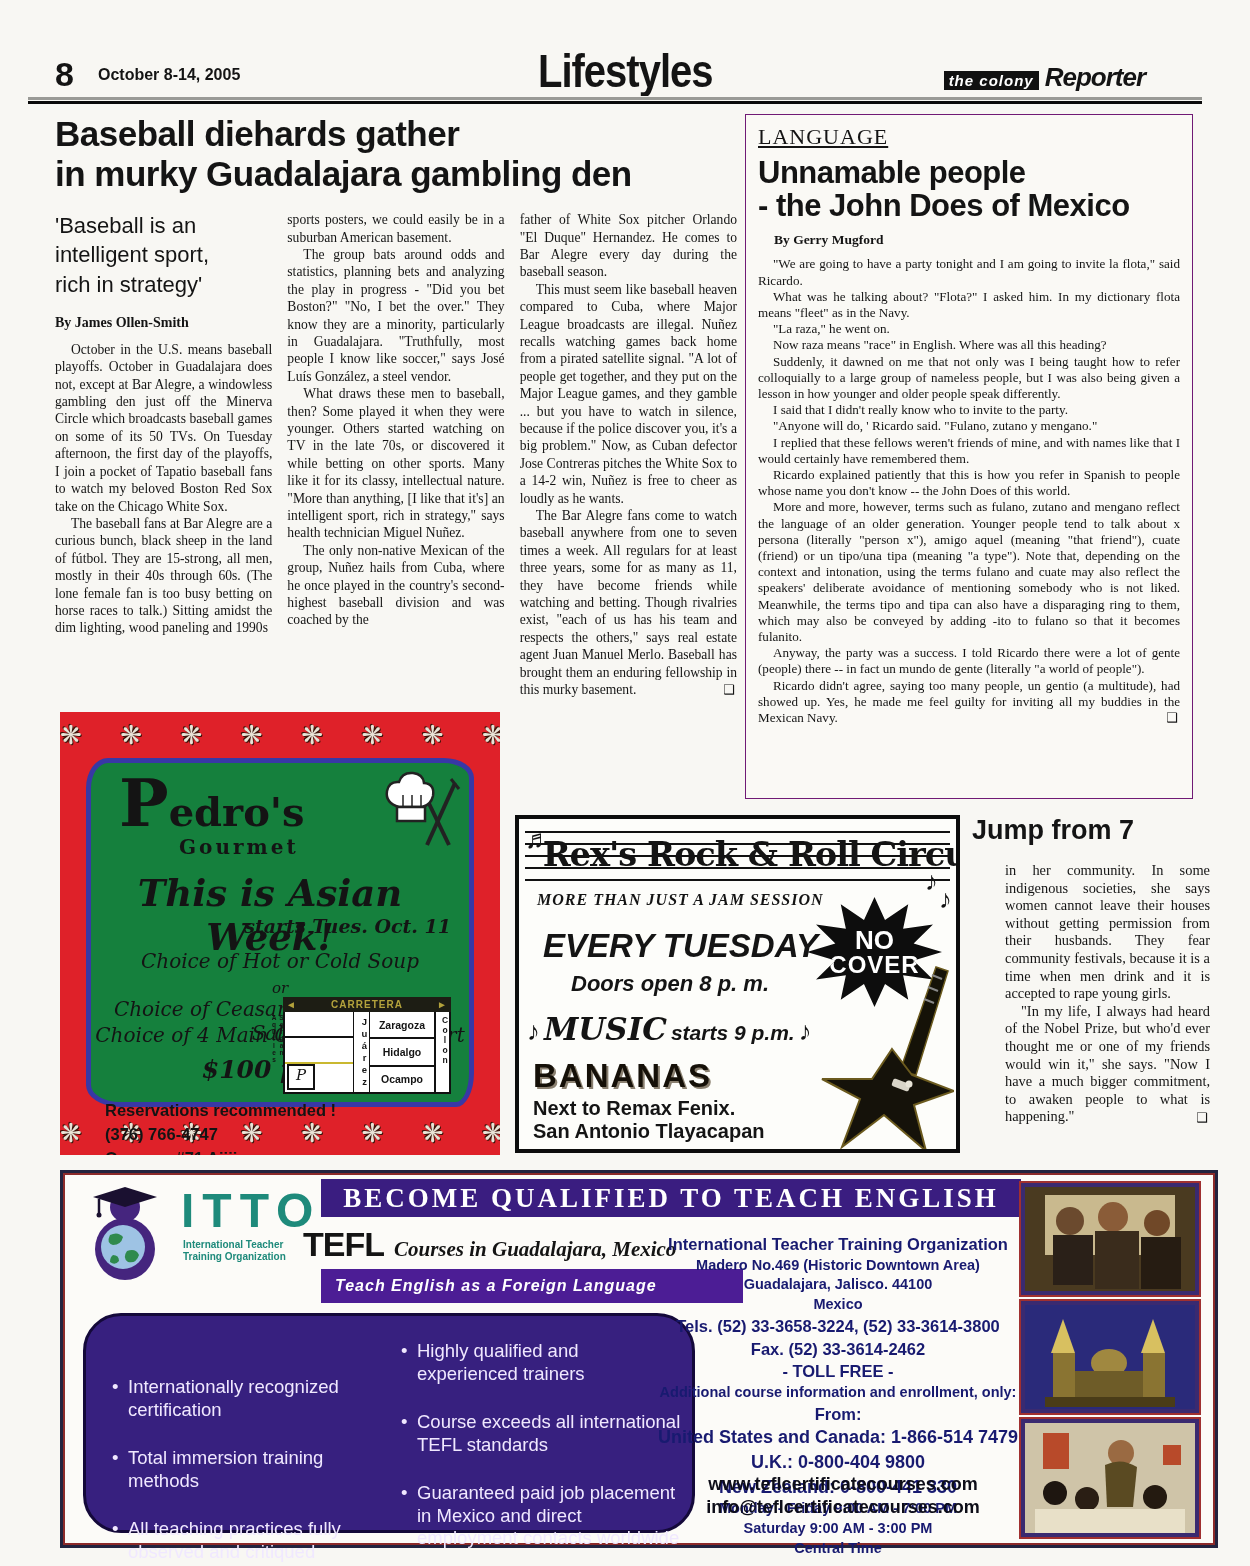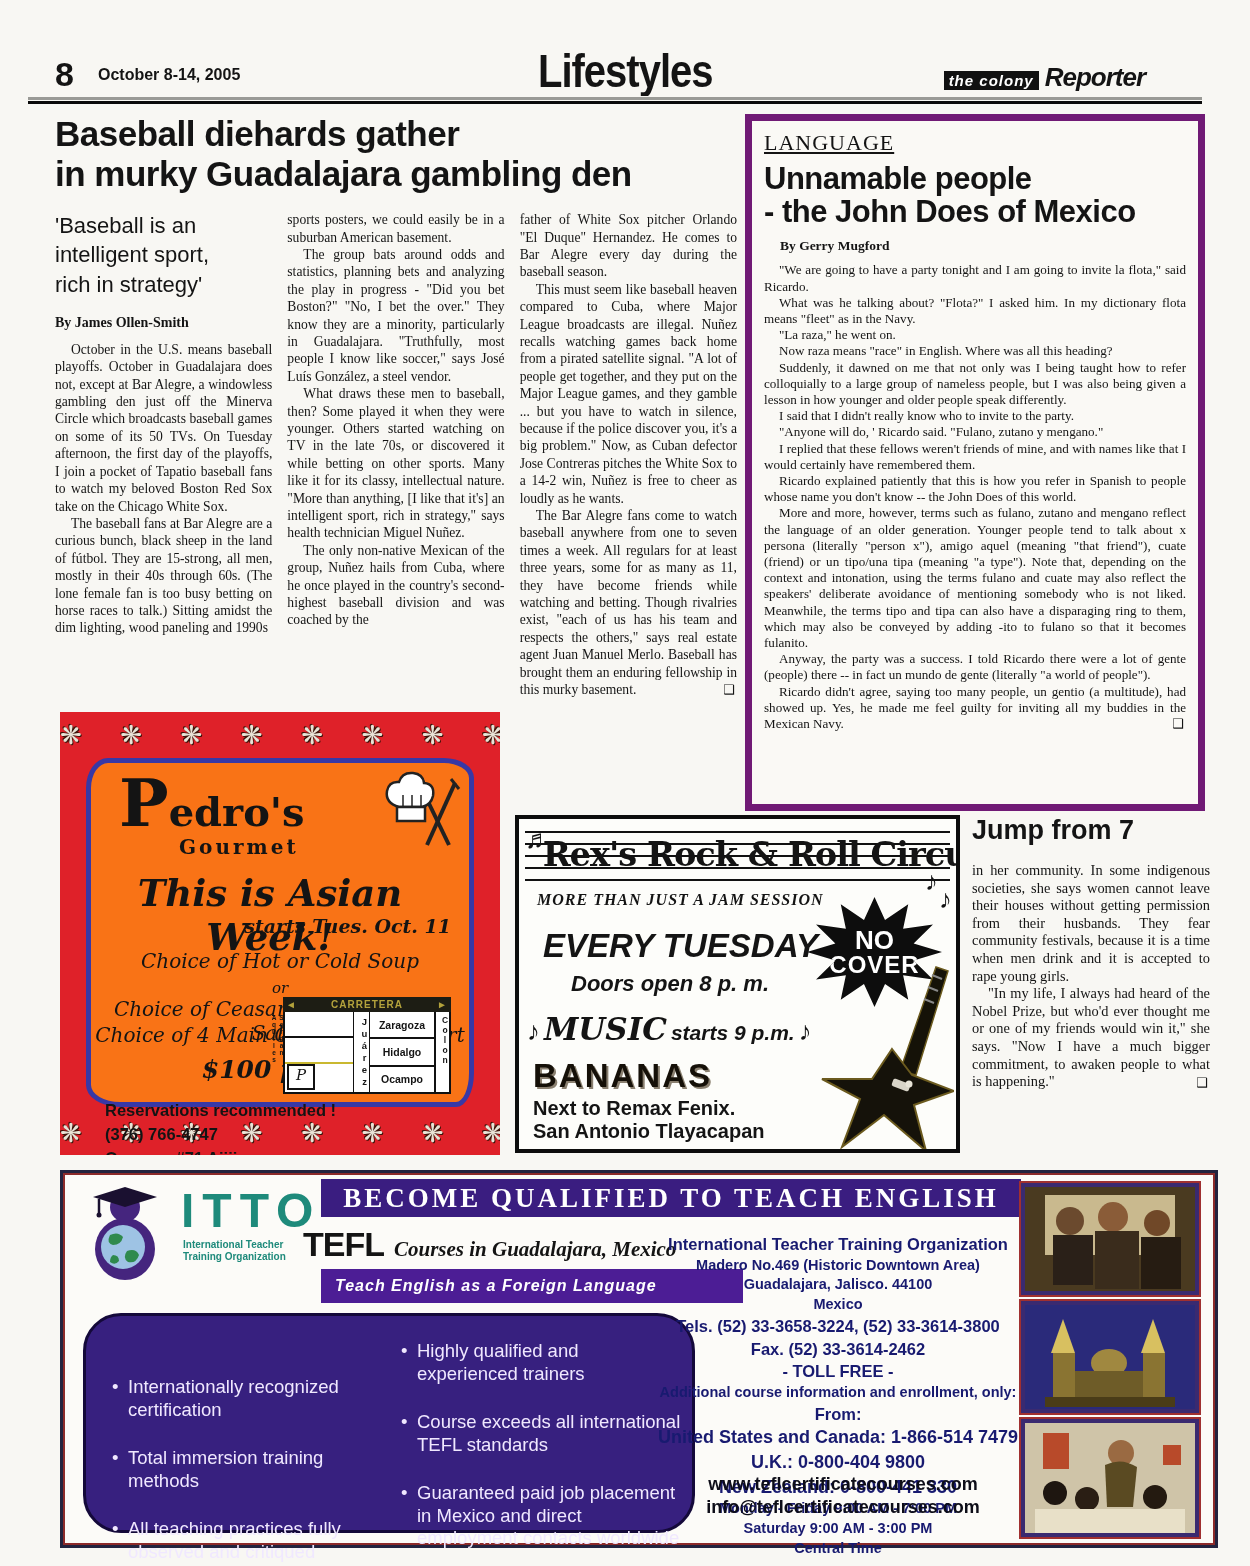--- a/index.html
+++ b/index.html
@@ -27,38 +27,38 @@
     font-size:35px; line-height:1.13; letter-spacing:-0.5px; }
   .cols { display:flex; gap:15px; }
   .col { width:218px; }
   .pullquote { font-family:"Liberation Sans",sans-serif; font-size:22px; line-height:1.33; }
   .byline { font-weight:bold; font-size:14px; margin:16px 0 10px; }
   .bodytext p { margin:0; font-size:13.6px; line-height:17.4px; text-align:justify; text-indent:16px; }
   .bodytext p.cont { text-indent:0; }
   .endmark { position:absolute; right:2px; bottom:0; font-size:13px; }
 
   
-  .lang-box { border:7px solid #701a75; padding:9px 12px 6px; background:#faf9f5; overflow:hidden; }
+  .lang-box { border:1px solid #701a75; padding:9px 12px 6px; background:#faf9f5; overflow:hidden; }
   .kicker { font-size:22px; letter-spacing:1px; text-decoration:underline; }
   .lang-headline { font-family:"Liberation Sans",sans-serif; font-weight:bold;
     font-size:31px; line-height:1.07; letter-spacing:-0.5px; margin-top:6px; }
   .lang-byline { font-weight:bold; font-size:13.5px; margin:10px 16px 8px; }
   .lang-body p { margin:0; font-size:13.1px; line-height:16.2px; text-align:justify; text-indent:15px; }
 
   
   .jump-head { font-family:"Liberation Sans",sans-serif; font-weight:bold; font-size:27px; }
   .jump-body p { margin:0; font-size:14.4px; line-height:17.6px; text-align:justify; text-indent:16px; }
   .jump-body p.cont { text-indent:0; }
 
   
   .pedros { background:#df2129; overflow:hidden; }
   .flower-row { position:absolute; left:0; right:0; text-align:center; font-size:26px;
     letter-spacing:16px; color:#e9e3d6; text-shadow:1px 1px 0 #3a1208, -1px -1px 0 #3a1208; white-space:nowrap; }
   .pedros-panel { position:absolute; left:26px; right:26px; top:46px; bottom:48px;
-    background:#f97316; border:5px solid #3838a6; border-radius:22px 30px 18px 34px / 30px 20px 34px 22px; }
+    background:#15803d; border:5px solid #3838a6; border-radius:22px 30px 18px 34px / 30px 20px 34px 22px; }
   .pedros-name { font-family:"DejaVu Serif",serif; font-weight:bold; font-size:40px; }
   .pedros-name .bigP { font-size:66px; line-height:0.8; }
   .pedros-gourmet { font-family:"DejaVu Serif",serif; font-weight:bold; font-size:20px; letter-spacing:3px; }
   .script { font-family:"DejaVu Serif",serif; font-style:italic; }
   .pedros-week { font-size:37px; font-weight:bold; }
   .pedros-starts { font-size:19px; font-weight:bold; }
   .pedros-menu { font-size:20px; }
   .pedros-or { font-size:15px; }
   .pedros-price { font-size:25px; font-weight:bold; }
   .pedros-res { font-family:"Liberation Sans",sans-serif; font-weight:bold; font-size:16.5px; line-height:1.45; }
@@ -196,21 +196,21 @@
       <p>Ricardo explained patiently that this is how you refer in Spanish to people whose name you don't know -- the John Does of this world.</p>
       <p>More and more, however, terms such as fulano, zutano and mengano reflect the language of an older generation. Younger people tend to talk about x persona (literally "person x"), amigo aquel (meaning "that friend"), cuate (friend) or un tipo/una tipa (meaning "a type"). Note that, depending on the context and intonation, using the terms fulano and cuate may also reflect the speakers' deliberate avoidance of mentioning somebody who is not liked. Meanwhile, the terms tipo and tipa can also have a disparaging ring to them, which may also be conveyed by adding -ito to fulano so that it becomes fulanito.</p>
       <p>Anyway, the party was a success. I told Ricardo there were a lot of gente (people) there -- in fact un mundo de gente (literally "a world of people").</p>
       <p>Ricardo didn't agree, saying too many people, un gentio (a multitude), had showed up.  Yes, he made me feel guilty for inviting all my buddies in the Mexican Navy.</p>
       <span class="endmark">❑</span>
     </div>
   </div>
 
   <div class="abs" style="left:972px; top:815px; width:238px;">
     <div class="jump-head">Jump from 7</div>
-    <div class="jump-body" style="position:relative; margin-top:16px;">
+    <div class="jump-body" style="position:relative; margin-top:16px;margin-left:33px;">
       <p class="cont">in her community. In some indigenous societies, she says women cannot leave their houses without getting permission from their husbands. They fear community festivals, because it is a time when men drink and it is accepted to rape young girls.</p>
       <p>"In my life, I always had heard of the Nobel Prize, but who'd ever thought me or one of my friends would win it," she says. "Now I have a much bigger commitment, to awaken people to what is happening."</p>
       <span class="endmark">❑</span>
     </div>
   </div>
 
   <div class="abs pedros" style="left:60px; top:712px; width:440px; height:443px;">
     <div class="flower-row" style="top:8px;">❋ ❋ ❋ ❋ ❋ ❋ ❋ ❋ ❋</div>
     <div class="flower-row" style="bottom:6px;">❋ ❋ ❋ ❋ ❋ ❋ ❋ ❋ ❋</div>
     <div class="pedros-panel">

